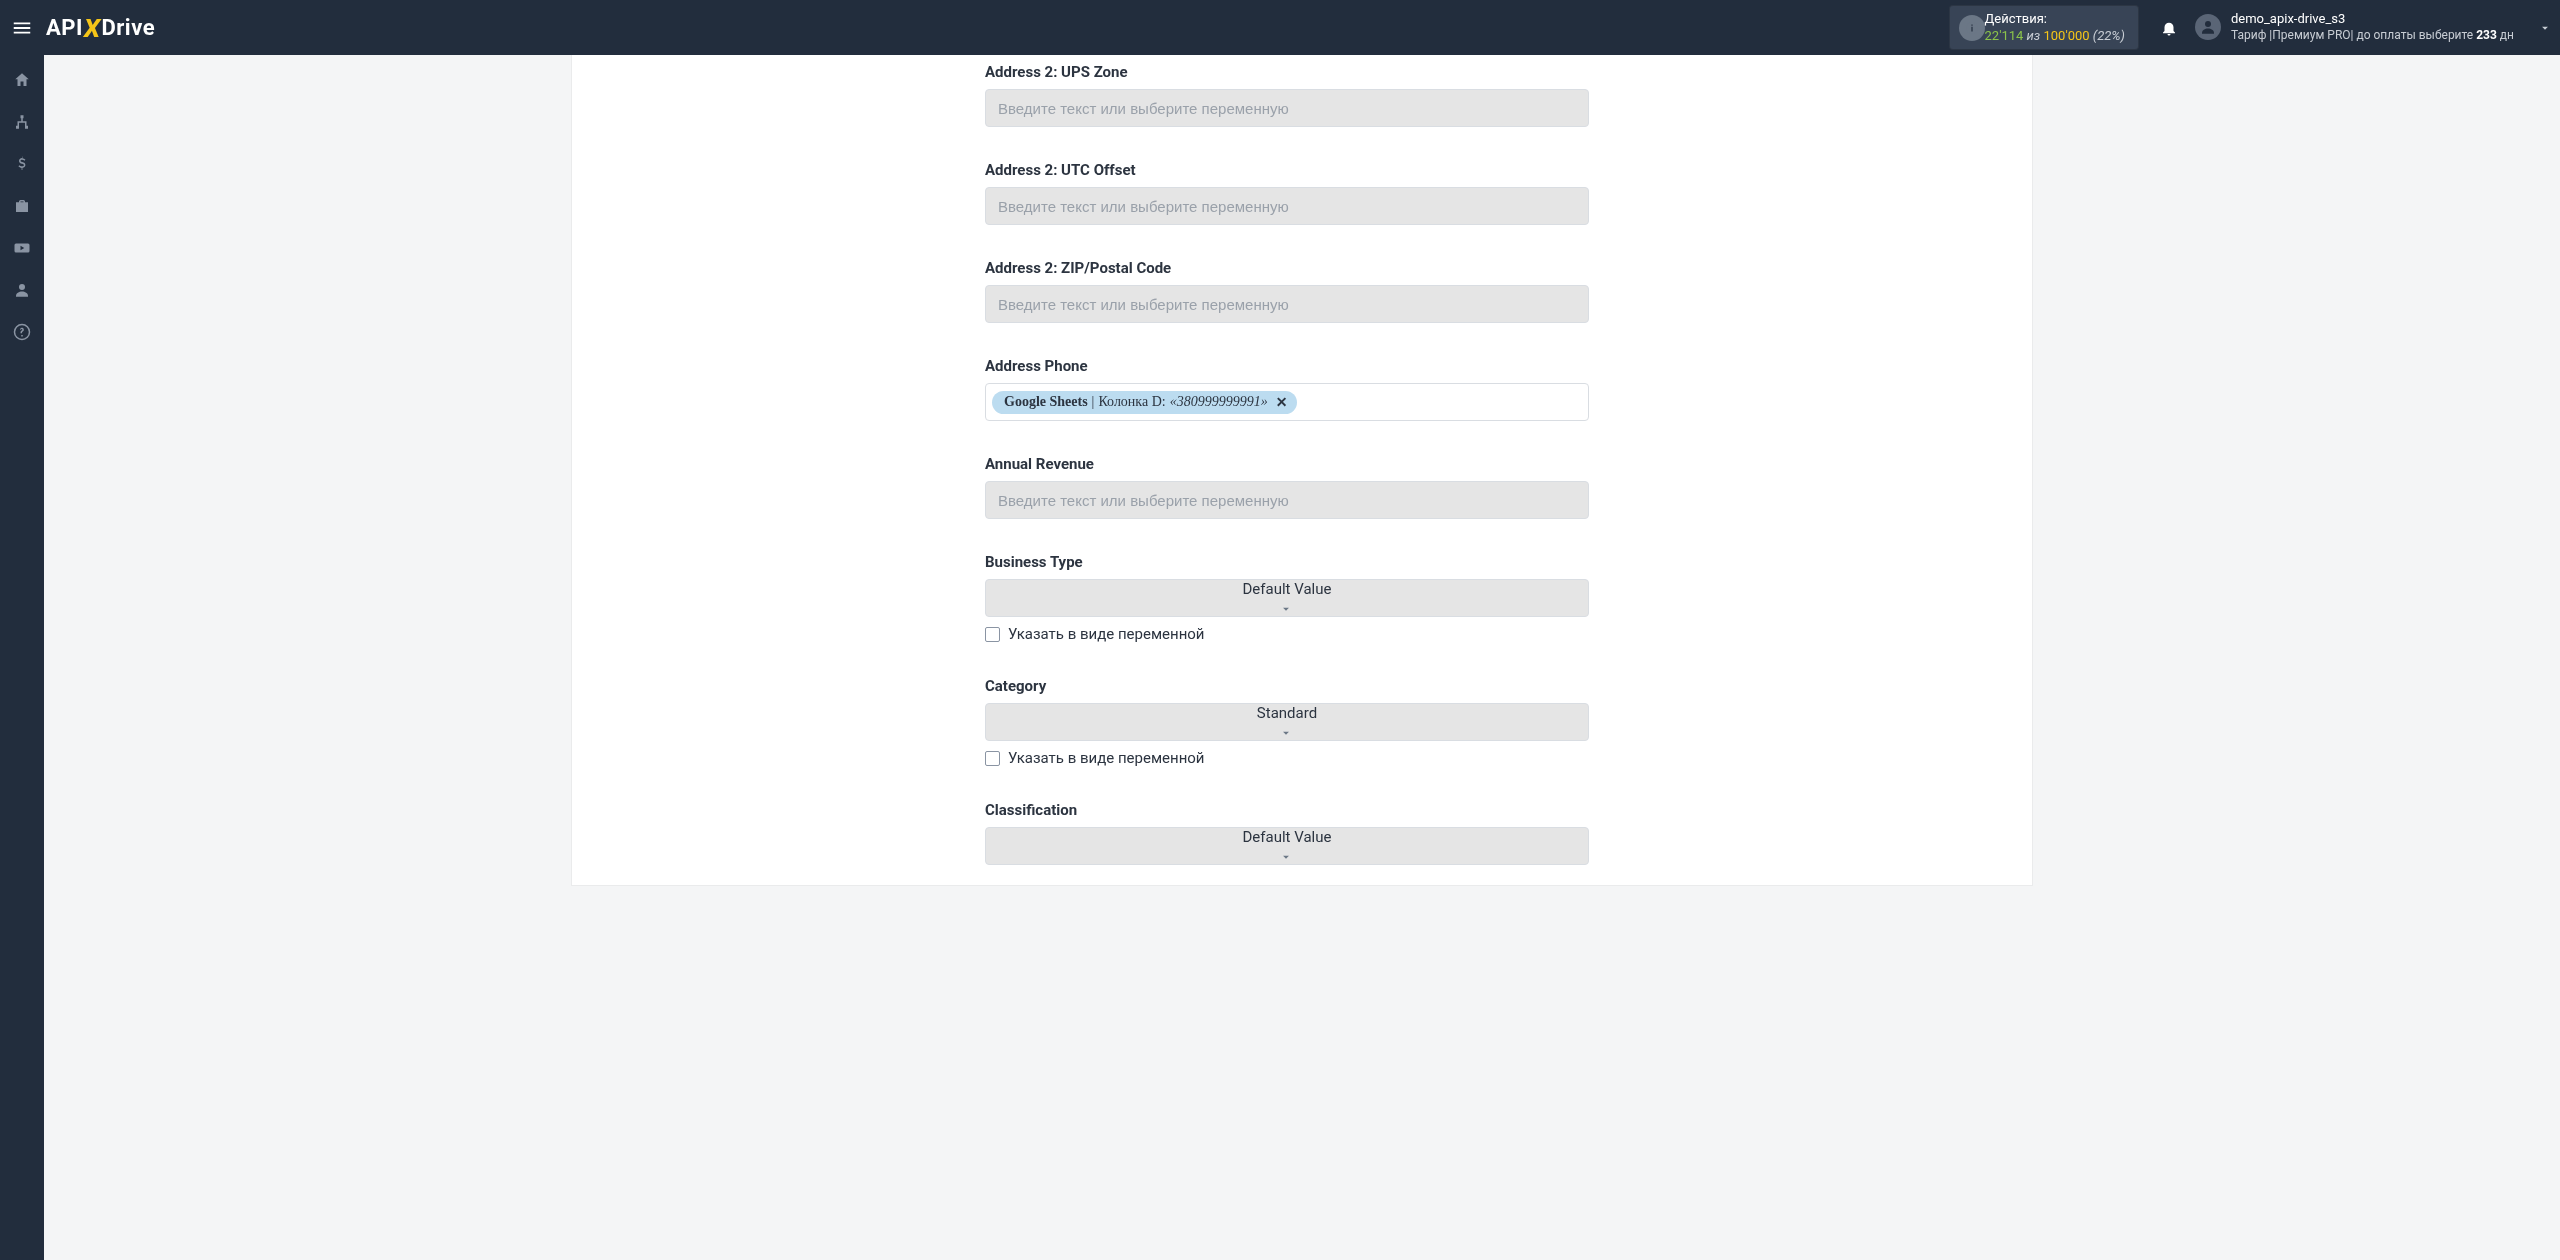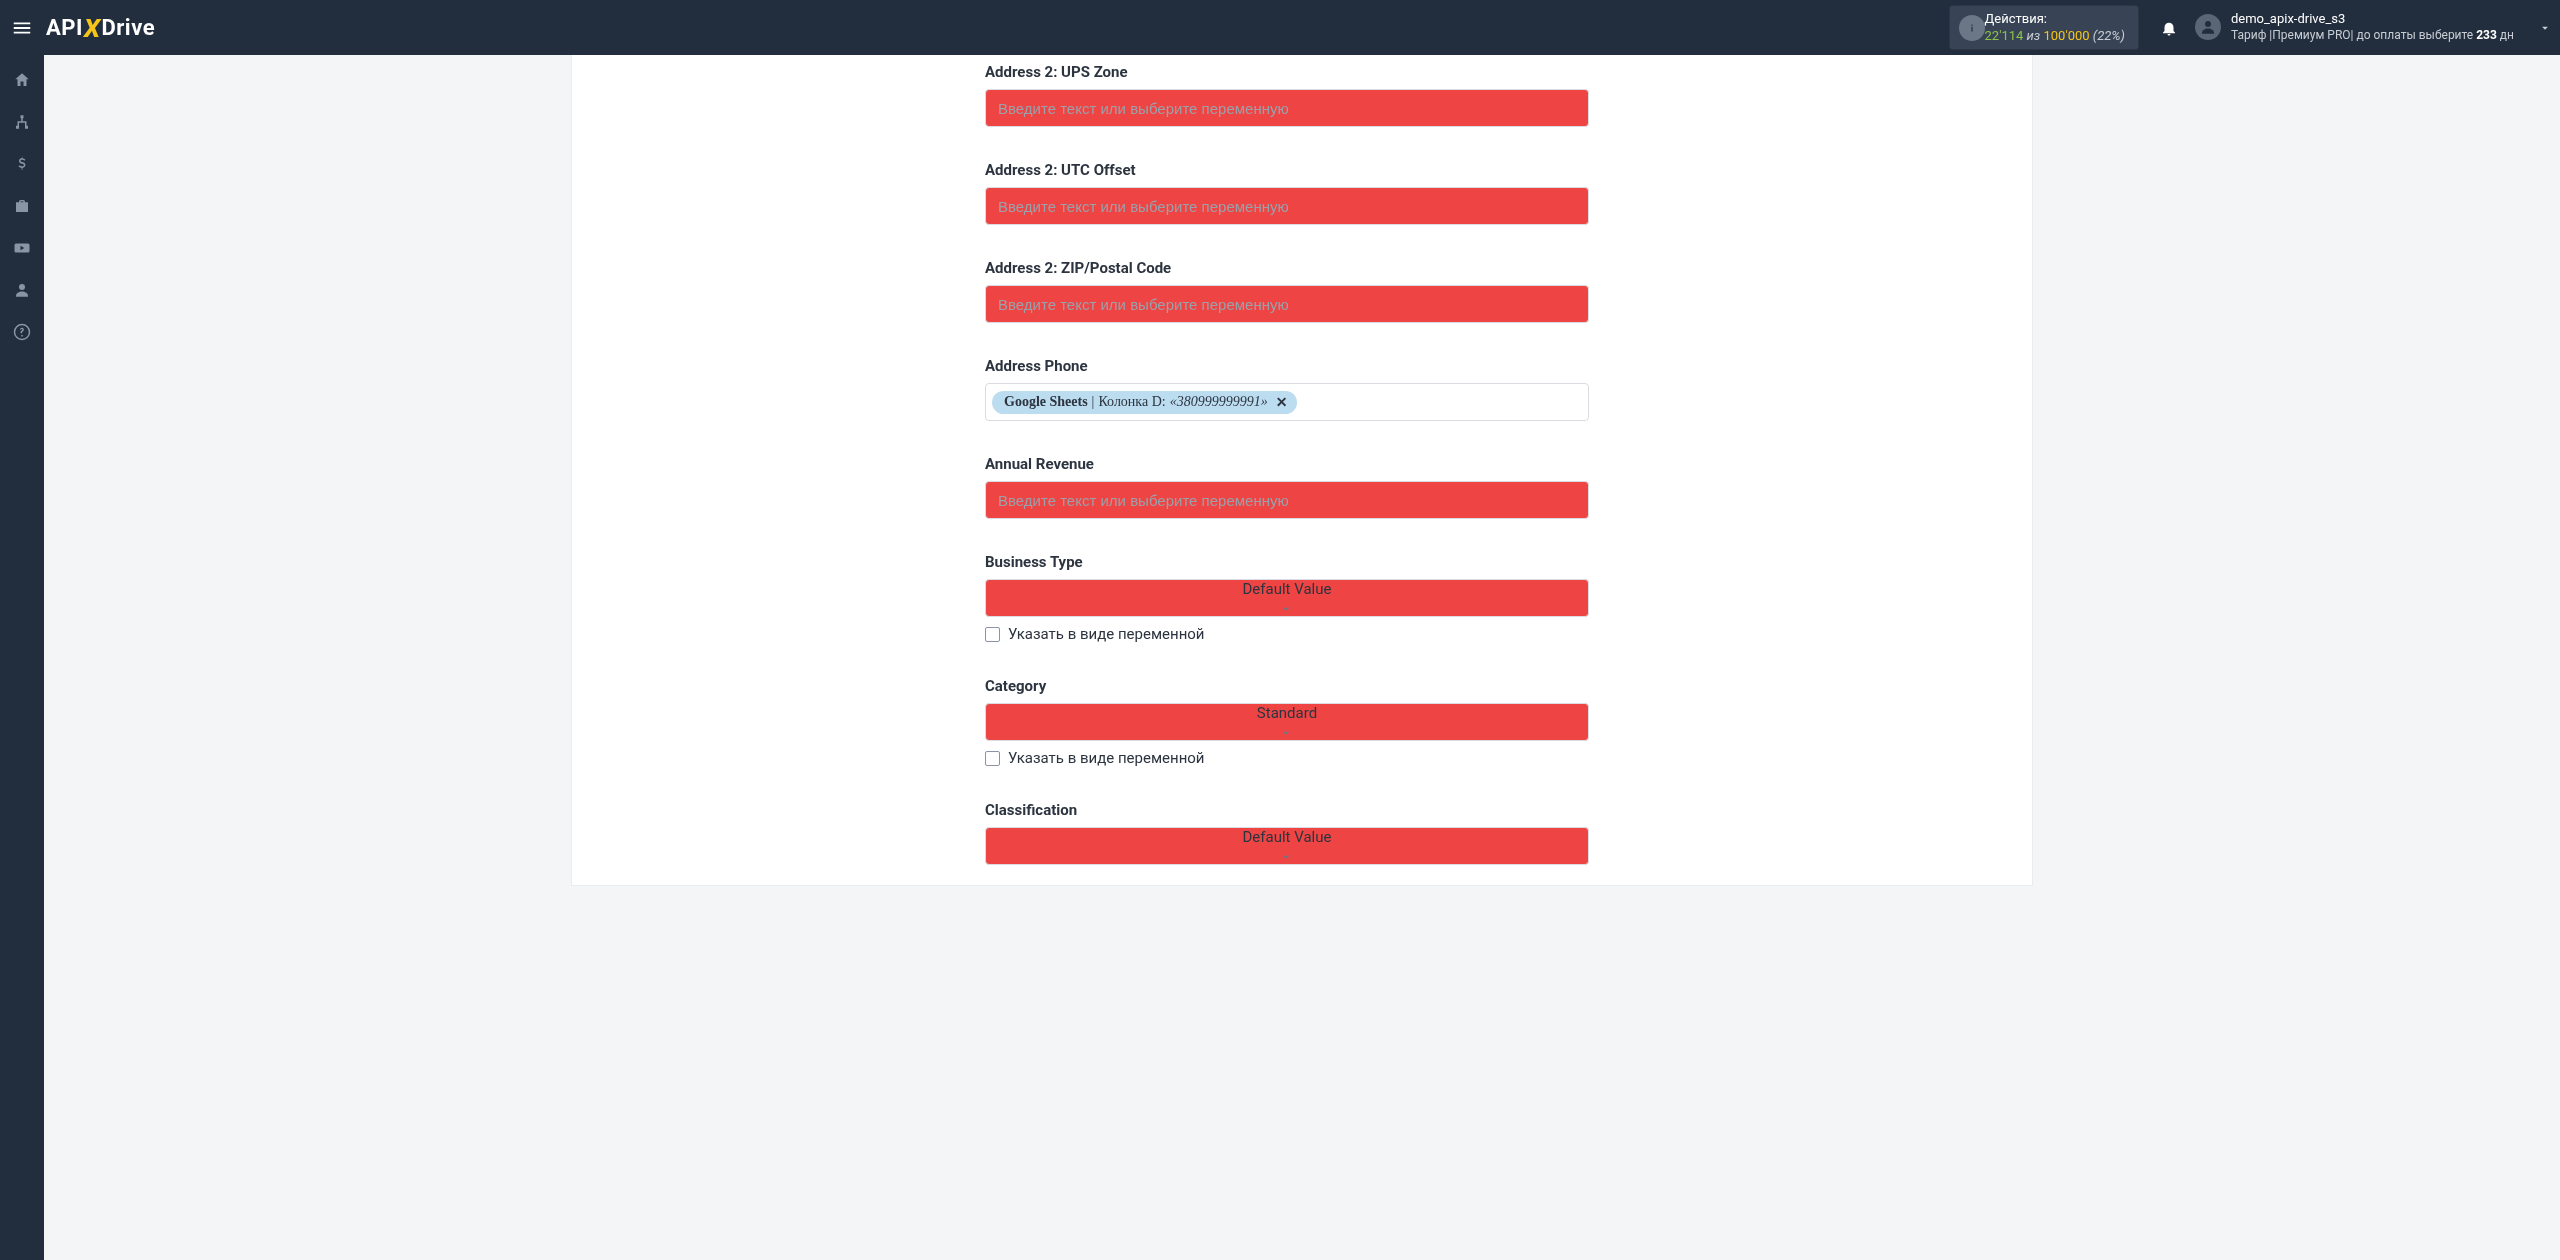--- a/index.html
+++ b/index.html
@@ -46,21 +46,21 @@
   .main { flex:1; overflow-y:auto; overflow-x:hidden; }
   .panel {
     background:#fff; margin: 0 auto; width: 1460px; max-width: calc(100% - 60px);
     padding: 0 0 20px 0; box-shadow: 0 0 0 1px rgba(0,0,0,.04);
   }
   .form-col { width: 604px; margin-left: 413px; padding-top: 8px; }
   .field { margin-bottom: 34px; }
   .label { font-size:15px; font-weight:700; color:#2c3440; margin-bottom:8px; display:block;}
   .input, .select {
     width:100%; height:38px; border:1px solid #d9dde2; border-radius:4px;
-    padding:0 12px; font-size:15px; color:#2c3440; background:#ef4444;
+    padding:0 12px; font-size:15px; color:#2c3440; background:#e5e5e5;
     display:flex; align-items:center;
   }
   .input::placeholder { color:#9aa1aa; }
   input.input { outline:none; }
   .select { justify-content:space-between; cursor:pointer; position:relative;flex-direction:column;}
   .select .sel-text { color:#2c3440; }
   .select svg { width:14px;height:14px; fill:#6b7786; margin-right:2px;}
   .checkbox-row { display:flex; align-items:center; gap:8px; margin-top:8px; font-size:15px; color:#2c3440;}
   .checkbox { width:15px;height:15px; border:1px solid #8a94a3; border-radius:2px; background:#fff; cursor:pointer;}
   .tag-input {

